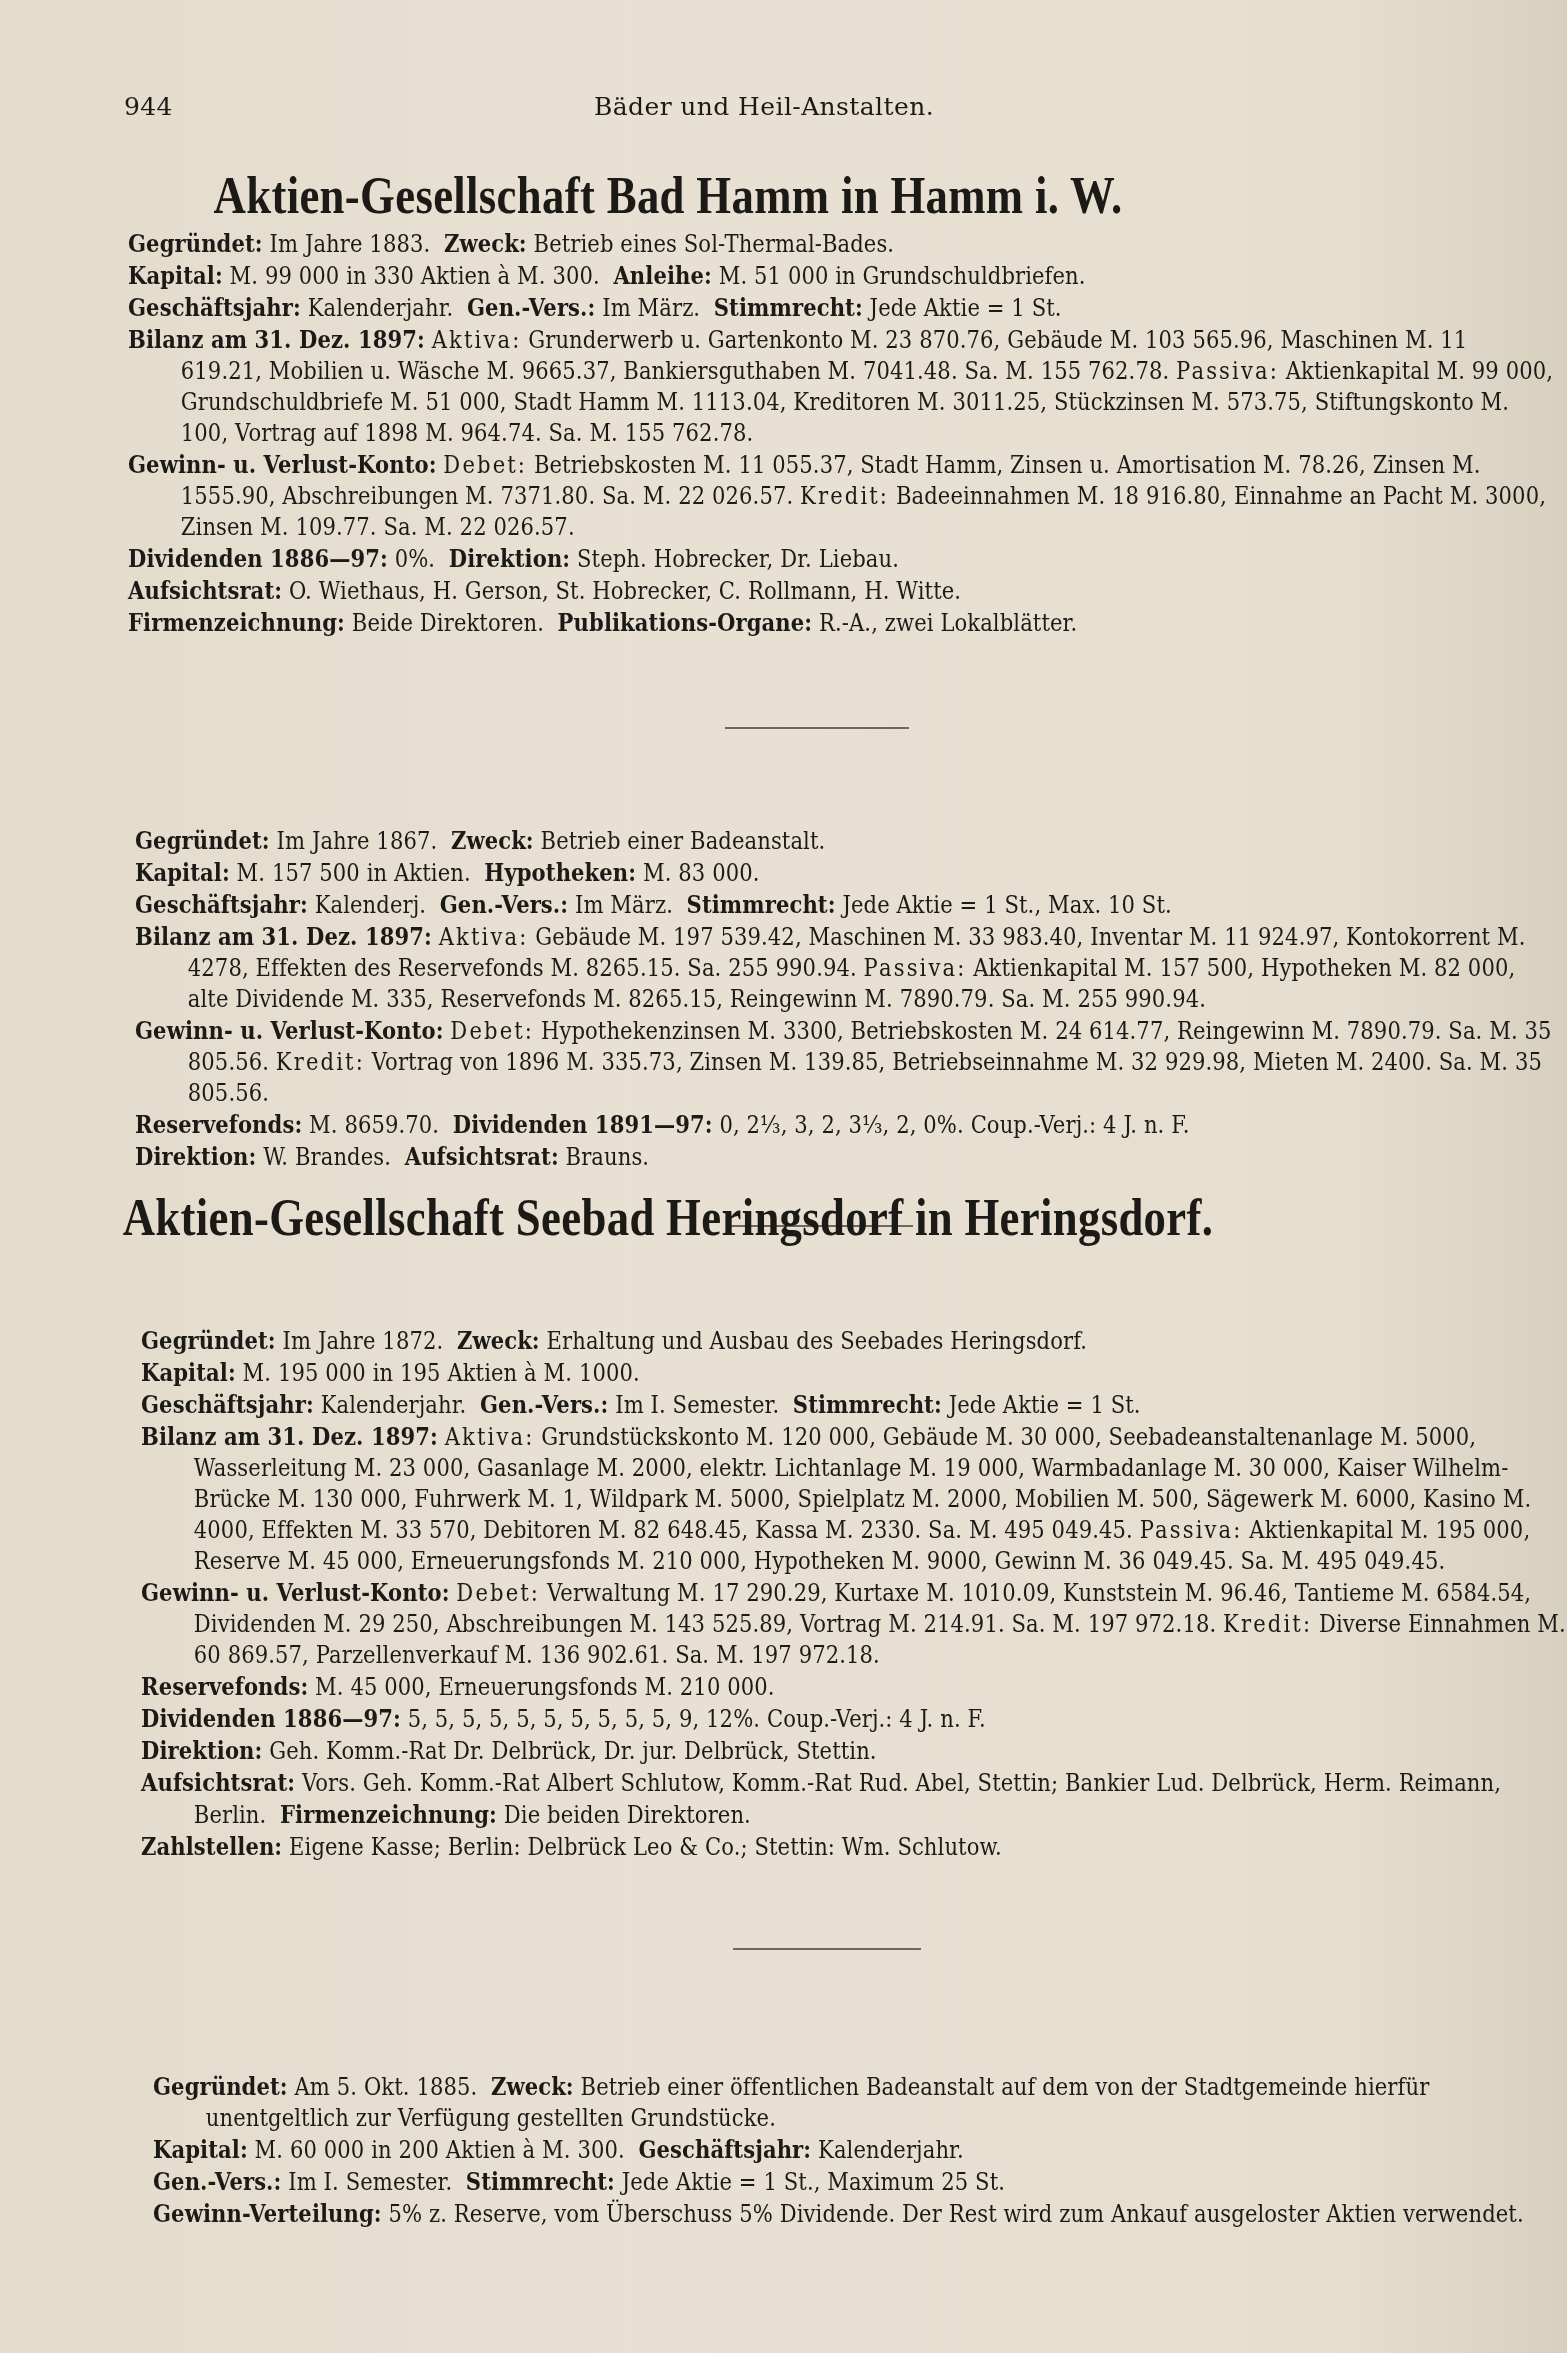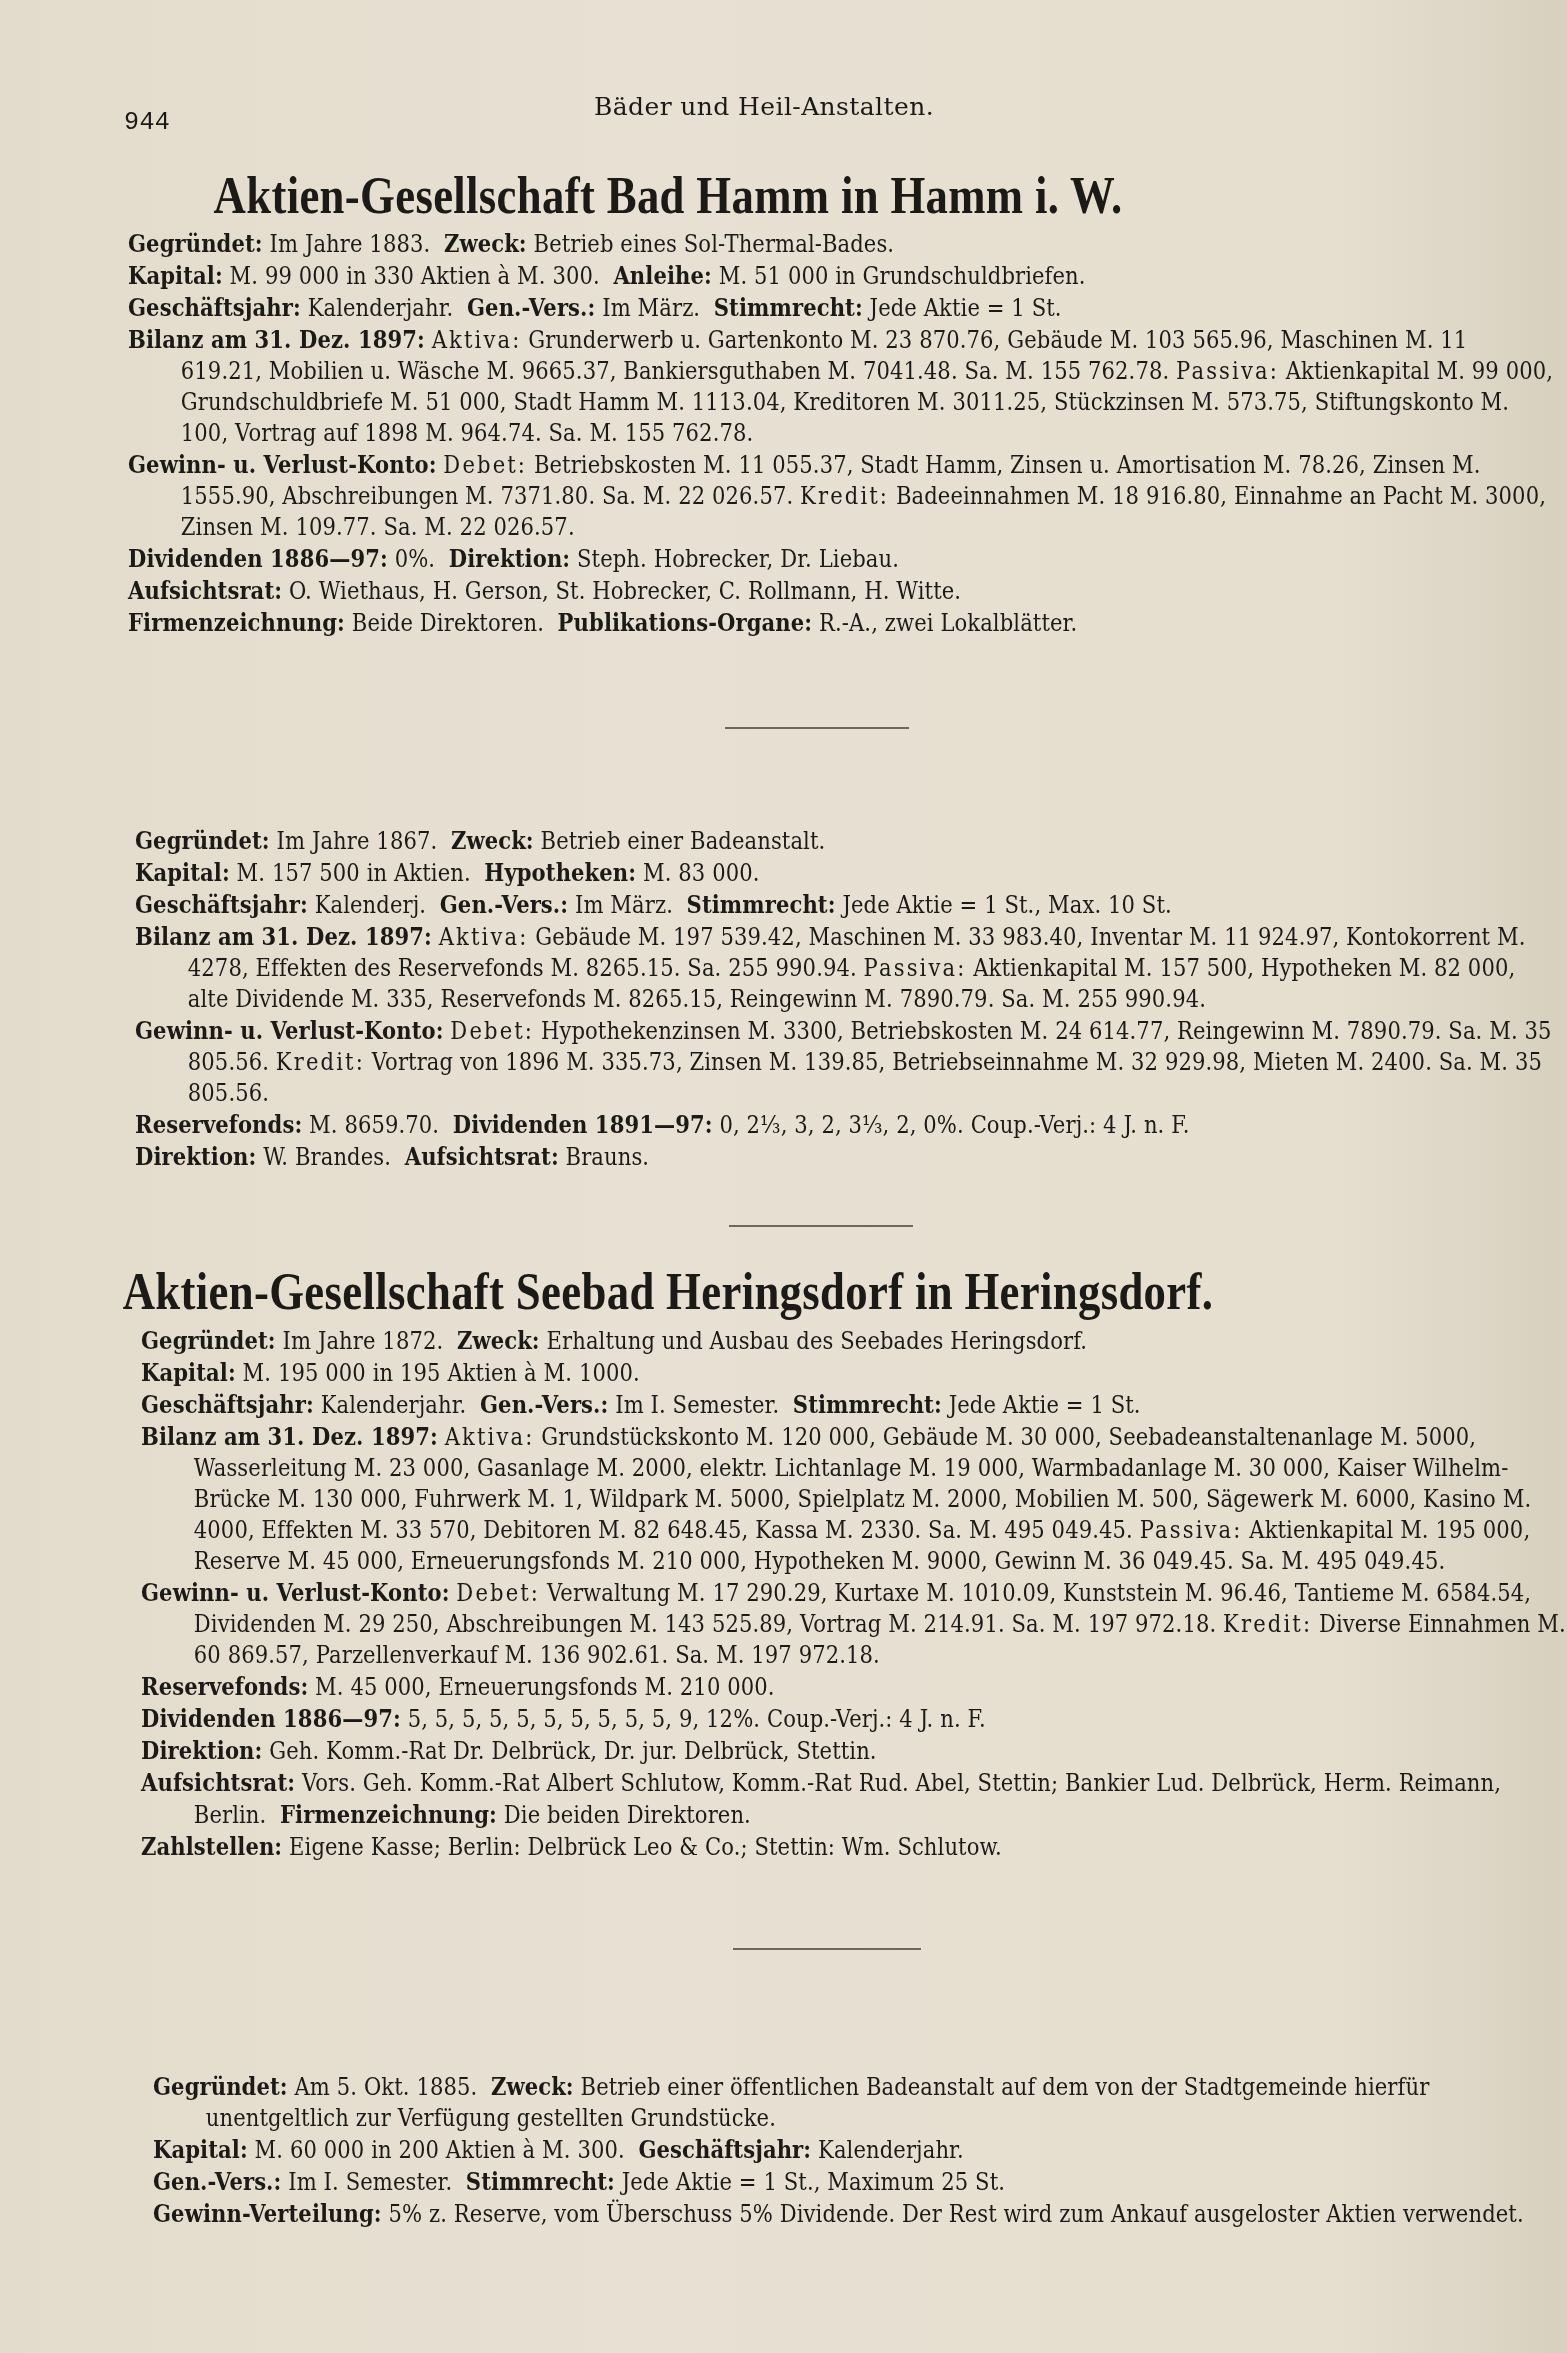--- a/index.html
+++ b/index.html
@@ -9,21 +9,21 @@
     background-image: linear-gradient(90deg, #e3dccd 0%, #e8e1d3 40%, #e6dfd0 85%, #d8d0bf 100%);
     font-family: "DejaVu Serif", "Liberation Serif", serif;
     color: #1c1a17;
     position: relative;
   }
   .page { position: absolute; left: 0; top: 0; width: 1568px; height: 2354px; }
   .running-head {
     position: absolute; top: 92px; left: 0; width: 1568px; height: 31px;
     font-size: 25px; letter-spacing: 0.4px;
   }
-  .page-number { position: absolute; left: 124px; top: 16px; font-family: Liberation Mono, monospace; }
+  .page-number { position: absolute; left: 124px; top: 0; }
   .running-title { position: absolute; left: 0; width: 1528px; text-align: center; top: 0; }
   .section { position: absolute; left: 0; width: 1336px; }
   .section-title {
     text-align: center; font-family: "Liberation Serif", "DejaVu Serif", serif;
     font-weight: bold; font-size: 52px; letter-spacing: 0.4px;
     transform: scaleX(0.86); transform-origin: center; margin: 0; line-height: 60px;
     white-space: nowrap;
   }
   .entries { position: absolute; left: 0; }
   .entry {
@@ -68,21 +68,21 @@
     <div class="entry"><span class="label">Kapital:</span> <span>M. 157 500 in Aktien.</span>&nbsp; <span class="label">Hypotheken:</span> <span>M. 83 000.</span></div>
     <div class="entry"><span class="label">Geschäftsjahr:</span> <span>Kalenderj.</span>&nbsp; <span class="label">Gen.-Vers.:</span> <span>Im März.</span>&nbsp; <span class="label">Stimmrecht:</span> <span>Jede Aktie = 1 St., Max. 10 St.</span></div>
     <div class="entry"><span class="label">Bilanz am 31. Dez. 1897:</span> <span class="spaced">Aktiva:</span> <span>Gebäude M. 197 539.42, Maschinen M. 33 983.40, Inventar M. 11 924.97, Kontokorrent M. 4278, Effekten des Reservefonds M. 8265.15. Sa. 255 990.94.</span> <span class="spaced">Passiva:</span> <span>Aktienkapital M. 157 500, Hypotheken M. 82 000, alte Dividende M. 335, Reservefonds M. 8265.15, Reingewinn M. 7890.79. Sa. M. 255 990.94.</span></div>
     <div class="entry"><span class="label">Gewinn- u. Verlust-Konto:</span> <span class="spaced">Debet:</span> <span>Hypothekenzinsen M. 3300, Betriebskosten M. 24 614.77, Reingewinn M. 7890.79. Sa. M. 35 805.56.</span> <span class="spaced">Kredit:</span> <span>Vortrag von 1896 M. 335.73, Zinsen M. 139.85, Betriebseinnahme M. 32 929.98, Mieten M. 2400. Sa. M. 35 805.56.</span></div>
     <div class="entry"><span class="label">Reservefonds:</span> <span>M. 8659.70.</span>&nbsp; <span class="label">Dividenden 1891—97:</span> <span>0, 2⅓, 3, 2, 3⅓, 2, 0%. Coup.-Verj.: 4 J. n. F.</span></div>
     <div class="entry"><span class="label">Direktion:</span> <span>W. Brandes.</span>&nbsp; <span class="label">Aufsichtsrat:</span> <span>Brauns.</span></div>
   </div>
 
   <div class="separator" style="top:1225px; left:729px;"></div>
 
-  <div class="section" style="top:1262px;">
+  <div class="section" style="top:1188px;">
     <h2 class="section-title">Aktien-Gesellschaft Seebad Heringsdorf in Heringsdorf.</h2>
   </div>
   <div class="entries" style="top:1325px; left:141px;">
     <div class="entry"><span class="label">Gegründet:</span> <span>Im Jahre 1872.</span>&nbsp; <span class="label">Zweck:</span> <span>Erhaltung und Ausbau des Seebades Heringsdorf.</span></div>
     <div class="entry"><span class="label">Kapital:</span> <span>M. 195 000 in 195 Aktien à M. 1000.</span></div>
     <div class="entry"><span class="label">Geschäftsjahr:</span> <span>Kalenderjahr.</span>&nbsp; <span class="label">Gen.-Vers.:</span> <span>Im I. Semester.</span>&nbsp; <span class="label">Stimmrecht:</span> <span>Jede Aktie = 1 St.</span></div>
     <div class="entry"><span class="label">Bilanz am 31. Dez. 1897:</span> <span class="spaced">Aktiva:</span> <span>Grundstückskonto M. 120 000, Gebäude M. 30 000, Seebadeanstaltenanlage M. 5000, Wasserleitung M. 23 000, Gasanlage M. 2000, elektr. Lichtanlage M. 19 000, Warmbadanlage M. 30 000, Kaiser Wilhelm-Brücke M. 130 000, Fuhrwerk M. 1, Wildpark M. 5000, Spielplatz M. 2000, Mobilien M. 500, Sägewerk M. 6000, Kasino M. 4000, Effekten M. 33 570, Debitoren M. 82 648.45, Kassa M. 2330. Sa. M. 495 049.45.</span> <span class="spaced">Passiva:</span> <span>Aktienkapital M. 195 000, Reserve M. 45 000, Erneuerungsfonds M. 210 000, Hypotheken M. 9000, Gewinn M. 36 049.45. Sa. M. 495 049.45.</span></div>
     <div class="entry"><span class="label">Gewinn- u. Verlust-Konto:</span> <span class="spaced">Debet:</span> <span>Verwaltung M. 17 290.29, Kurtaxe M. 1010.09, Kunststein M. 96.46, Tantieme M. 6584.54, Dividenden M. 29 250, Abschreibungen M. 143 525.89, Vortrag M. 214.91. Sa. M. 197 972.18.</span> <span class="spaced">Kredit:</span> <span>Diverse Einnahmen M. 60 869.57, Parzellenverkauf M. 136 902.61. Sa. M. 197 972.18.</span></div>
     <div class="entry"><span class="label">Reservefonds:</span> <span>M. 45 000, Erneuerungsfonds M. 210 000.</span></div>
     <div class="entry"><span class="label">Dividenden 1886—97:</span> <span>5, 5, 5, 5, 5, 5, 5, 5, 5, 5, 9, 12%. Coup.-Verj.: 4 J. n. F.</span></div>

